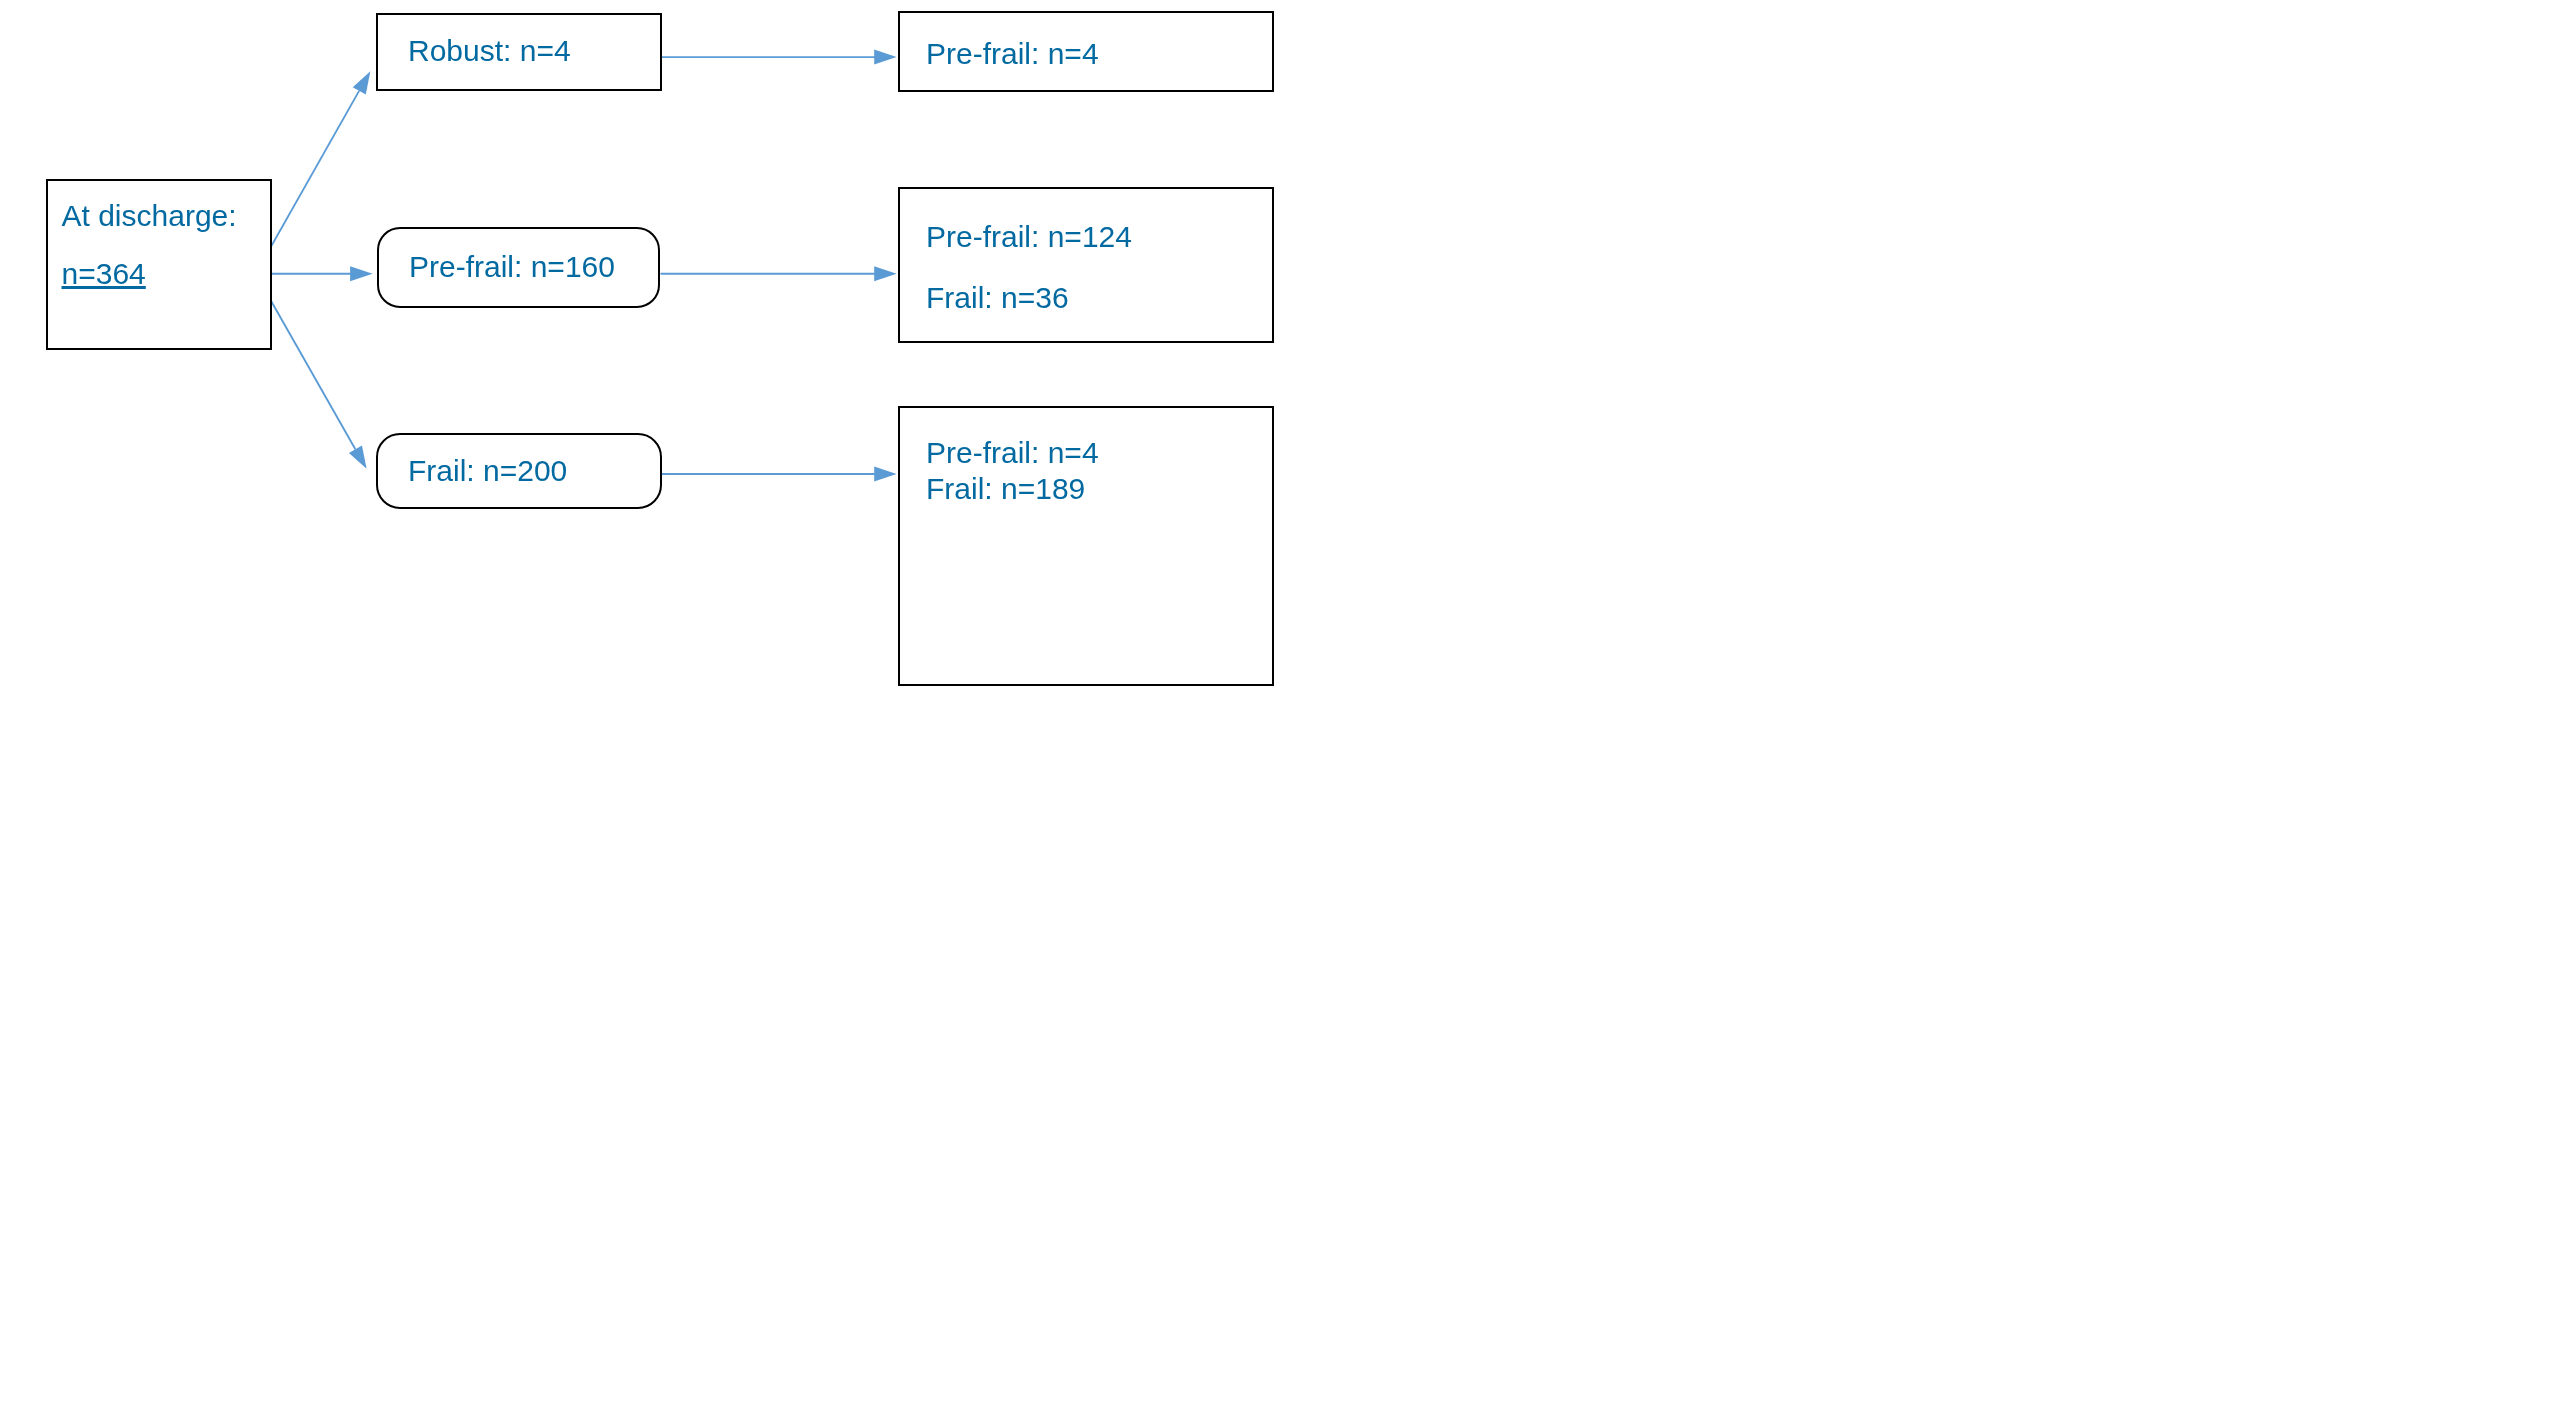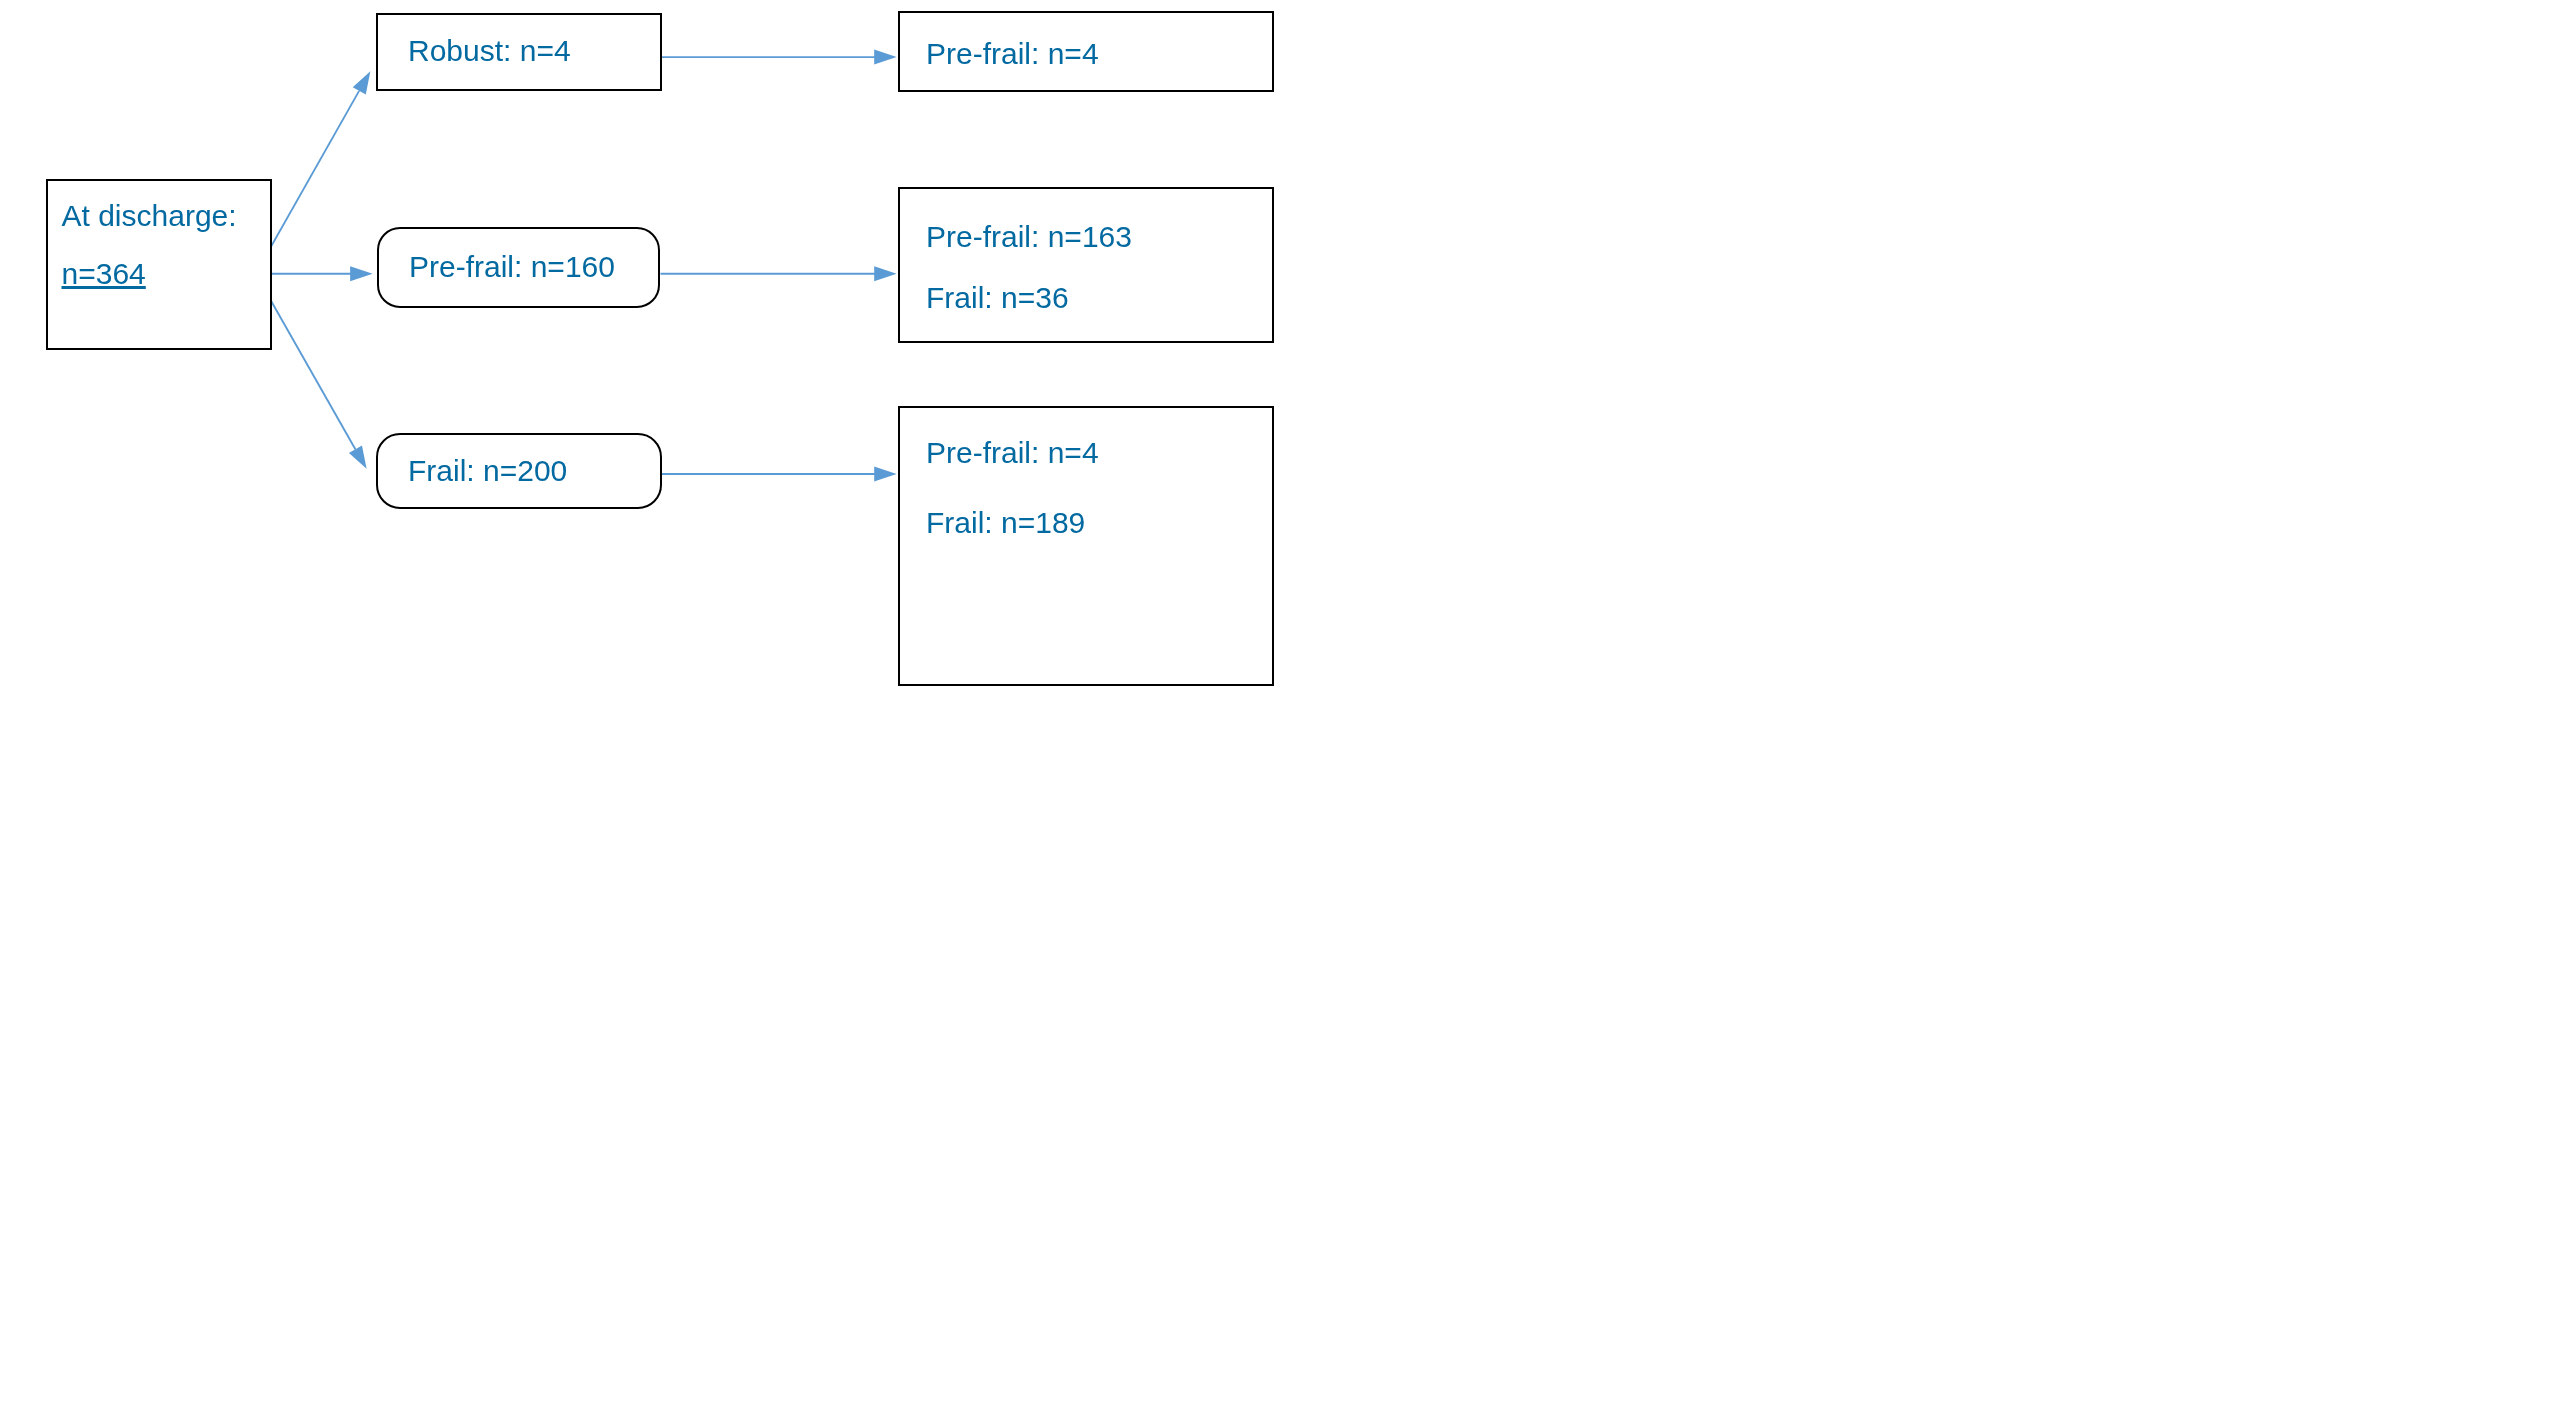--- a/index.html
+++ b/index.html
@@ -41,21 +41,21 @@
   .node-source p + p { margin-top: 22.5px; text-decoration: underline; }
   
   .node-robust   { left: 376px; top: 12.7px;  width: 286px; height: 78px; padding: 18px 7.5px 0 30px; }
   .node-prefrail { left: 377px; top: 227px; width: 283px; height: 81px; padding: 19.5px 7.5px 0 30px; border-radius: 23px; }
   .node-frail    { left: 376px; top: 433px; width: 286px; height: 76px; padding: 18px 7.5px 0 30px; border-radius: 24px; }
   
   .node-fu1 { left: 898px; top: 11.2px;  width: 376px; height: 81px; padding: 22.5px 7.5px 0 26px; }
   .node-fu2 { left: 898px; top: 187px; width: 376px; height: 156px; padding: 30px 7.5px 0 26px; }
   .node-fu2 p + p { margin-top: 25px; }
   .node-fu3 { left: 898px; top: 406px; width: 376px; height: 280px; padding: 27px 7.5px 0 26px; }
-  .node-fu3 p + p { margin-top: 34px; }
+  .node-fu3 p + p { }
   .node-fu3 p.wrap {
     white-space: normal;
     line-height: 51px;
     max-width: 300px;
   }
 </style>
 </head>
 <body>
 
 <div class="canvas">
@@ -108,21 +108,21 @@
 
   <div class="node node-frail">
     <p>Frail: n=200</p>
   </div>
 
   <div class="node node-fu1">
     <p>Pre-frail: n=4</p>
   </div>
 
   <div class="node node-fu2">
-    <p>Pre-frail: n=163</p>
+    <p>Pre-frail: n=124</p>
     <p>Frail: n=36</p>
   </div>
 
   <div class="node node-fu3">
     <p>Pre-frail: n=4</p>
     <p>Frail: n=189</p>
   </div>
 
 </div>
 

